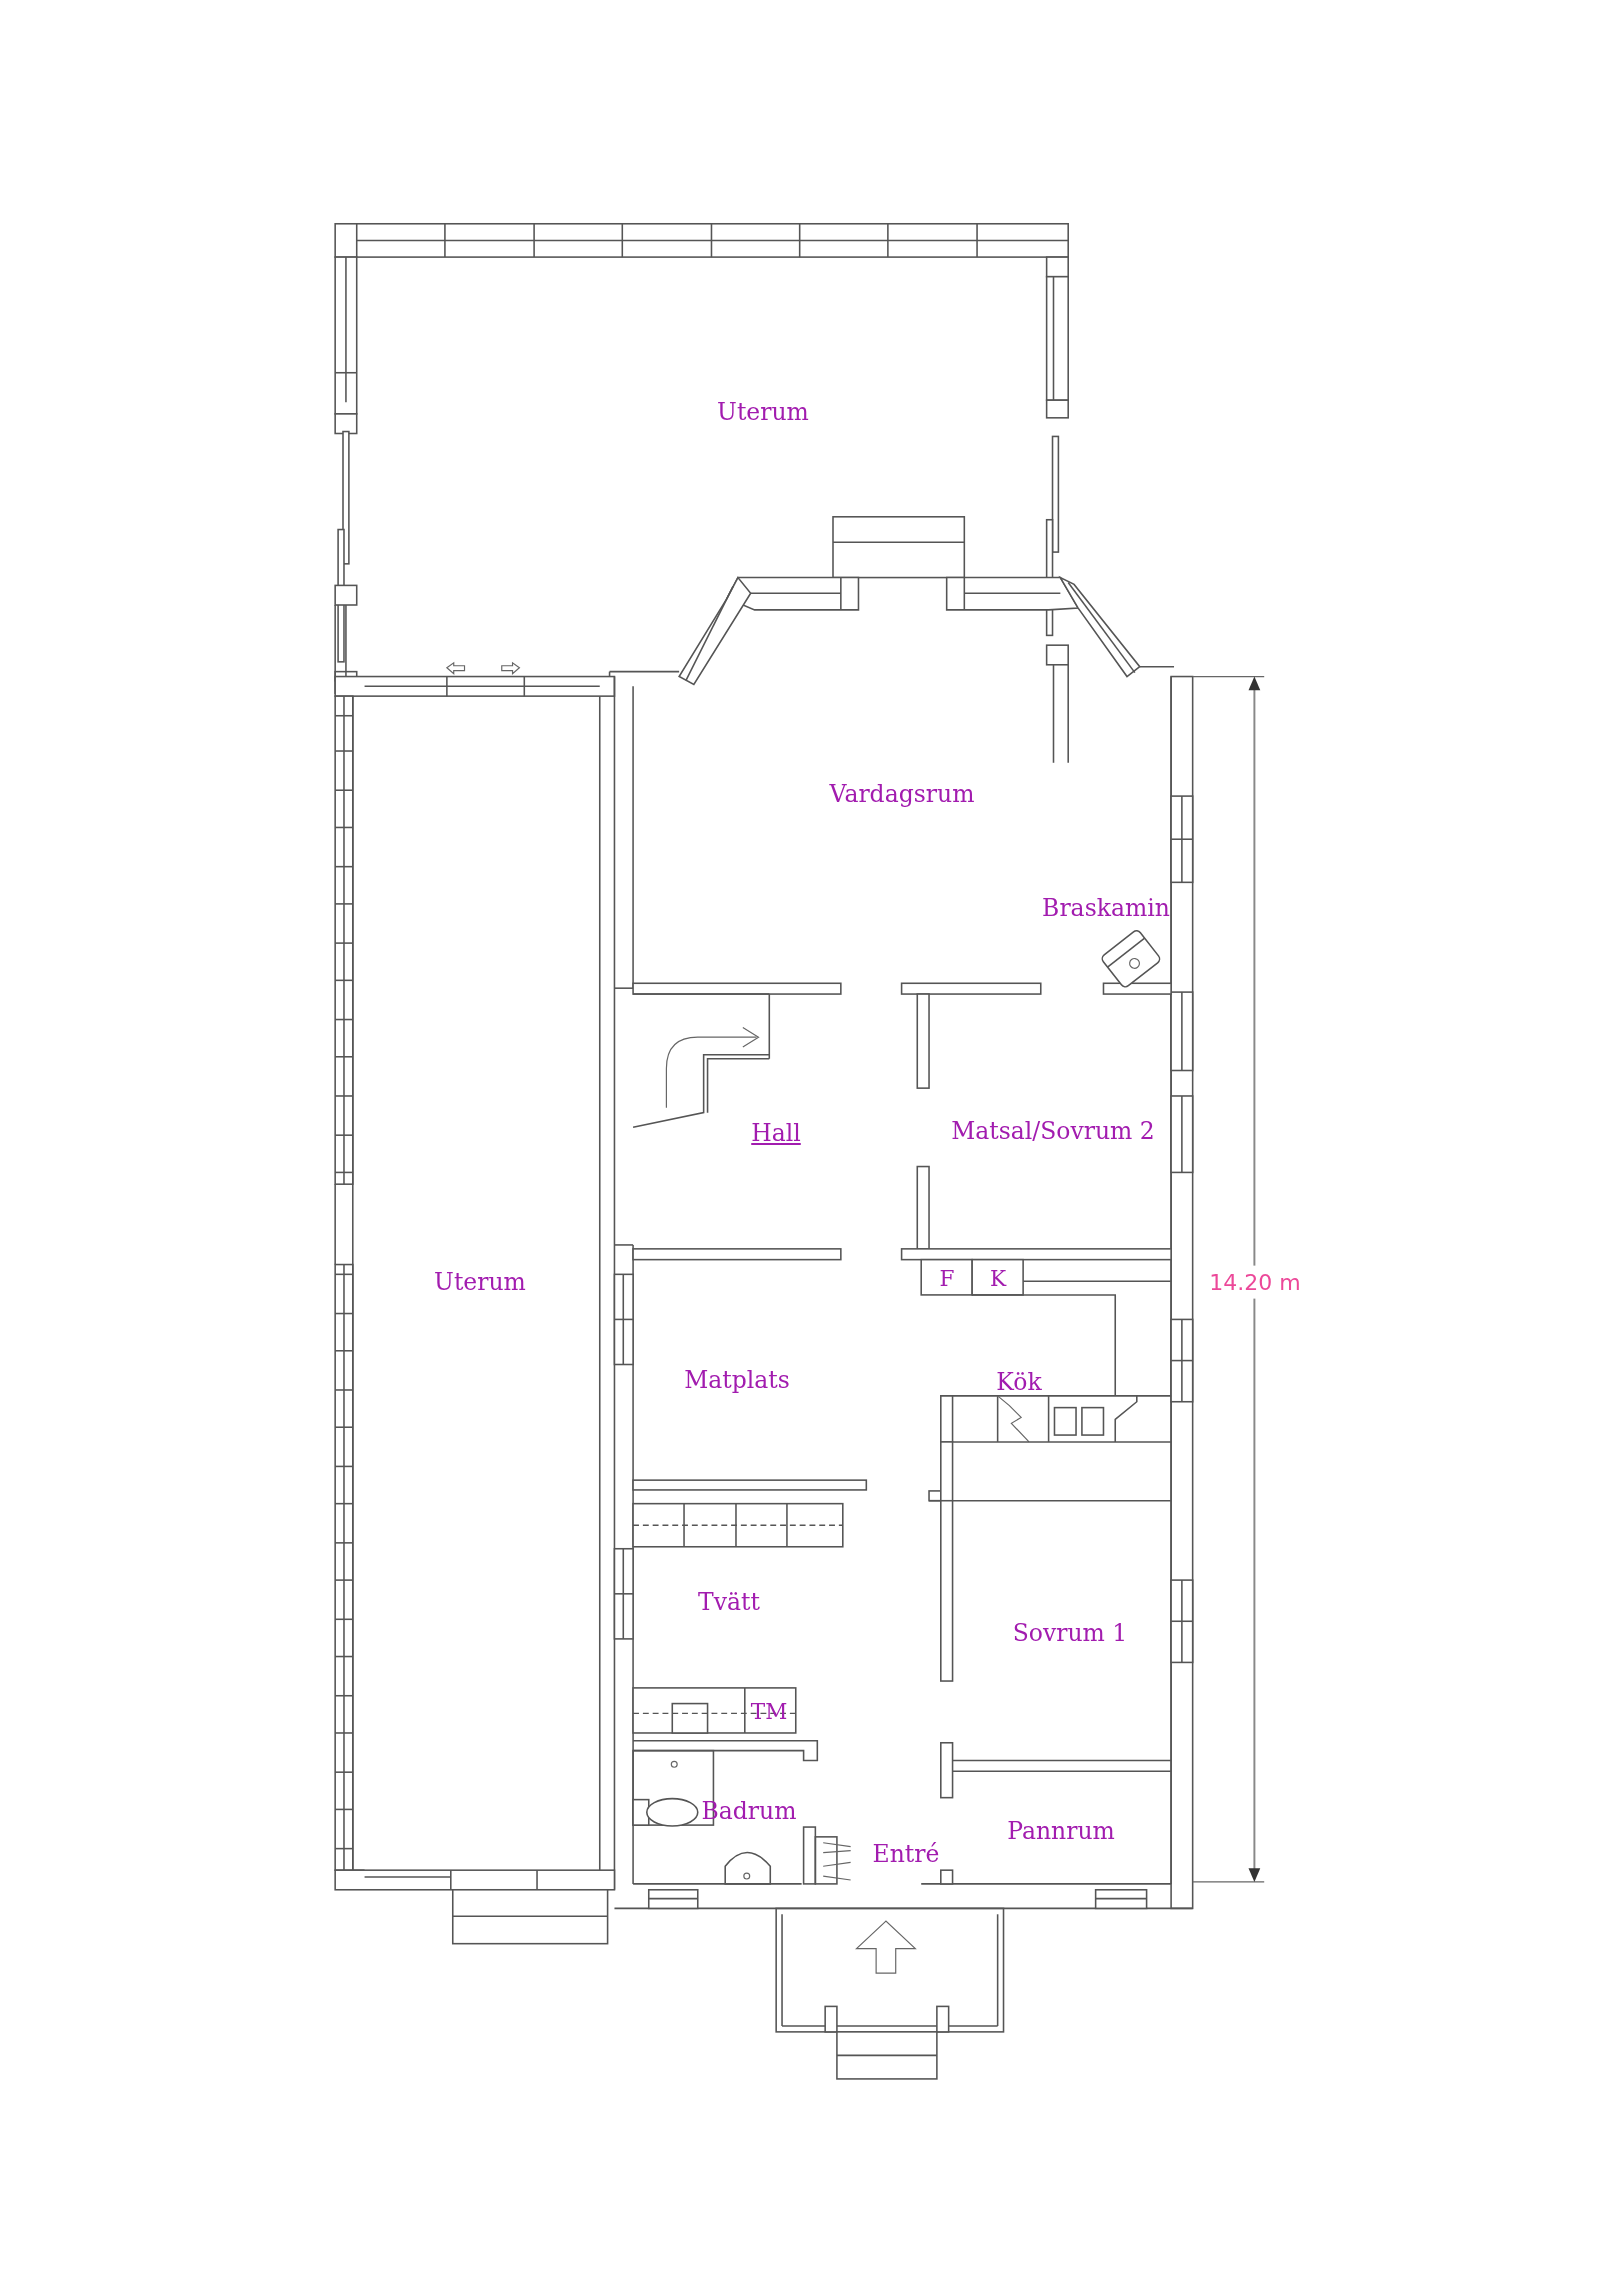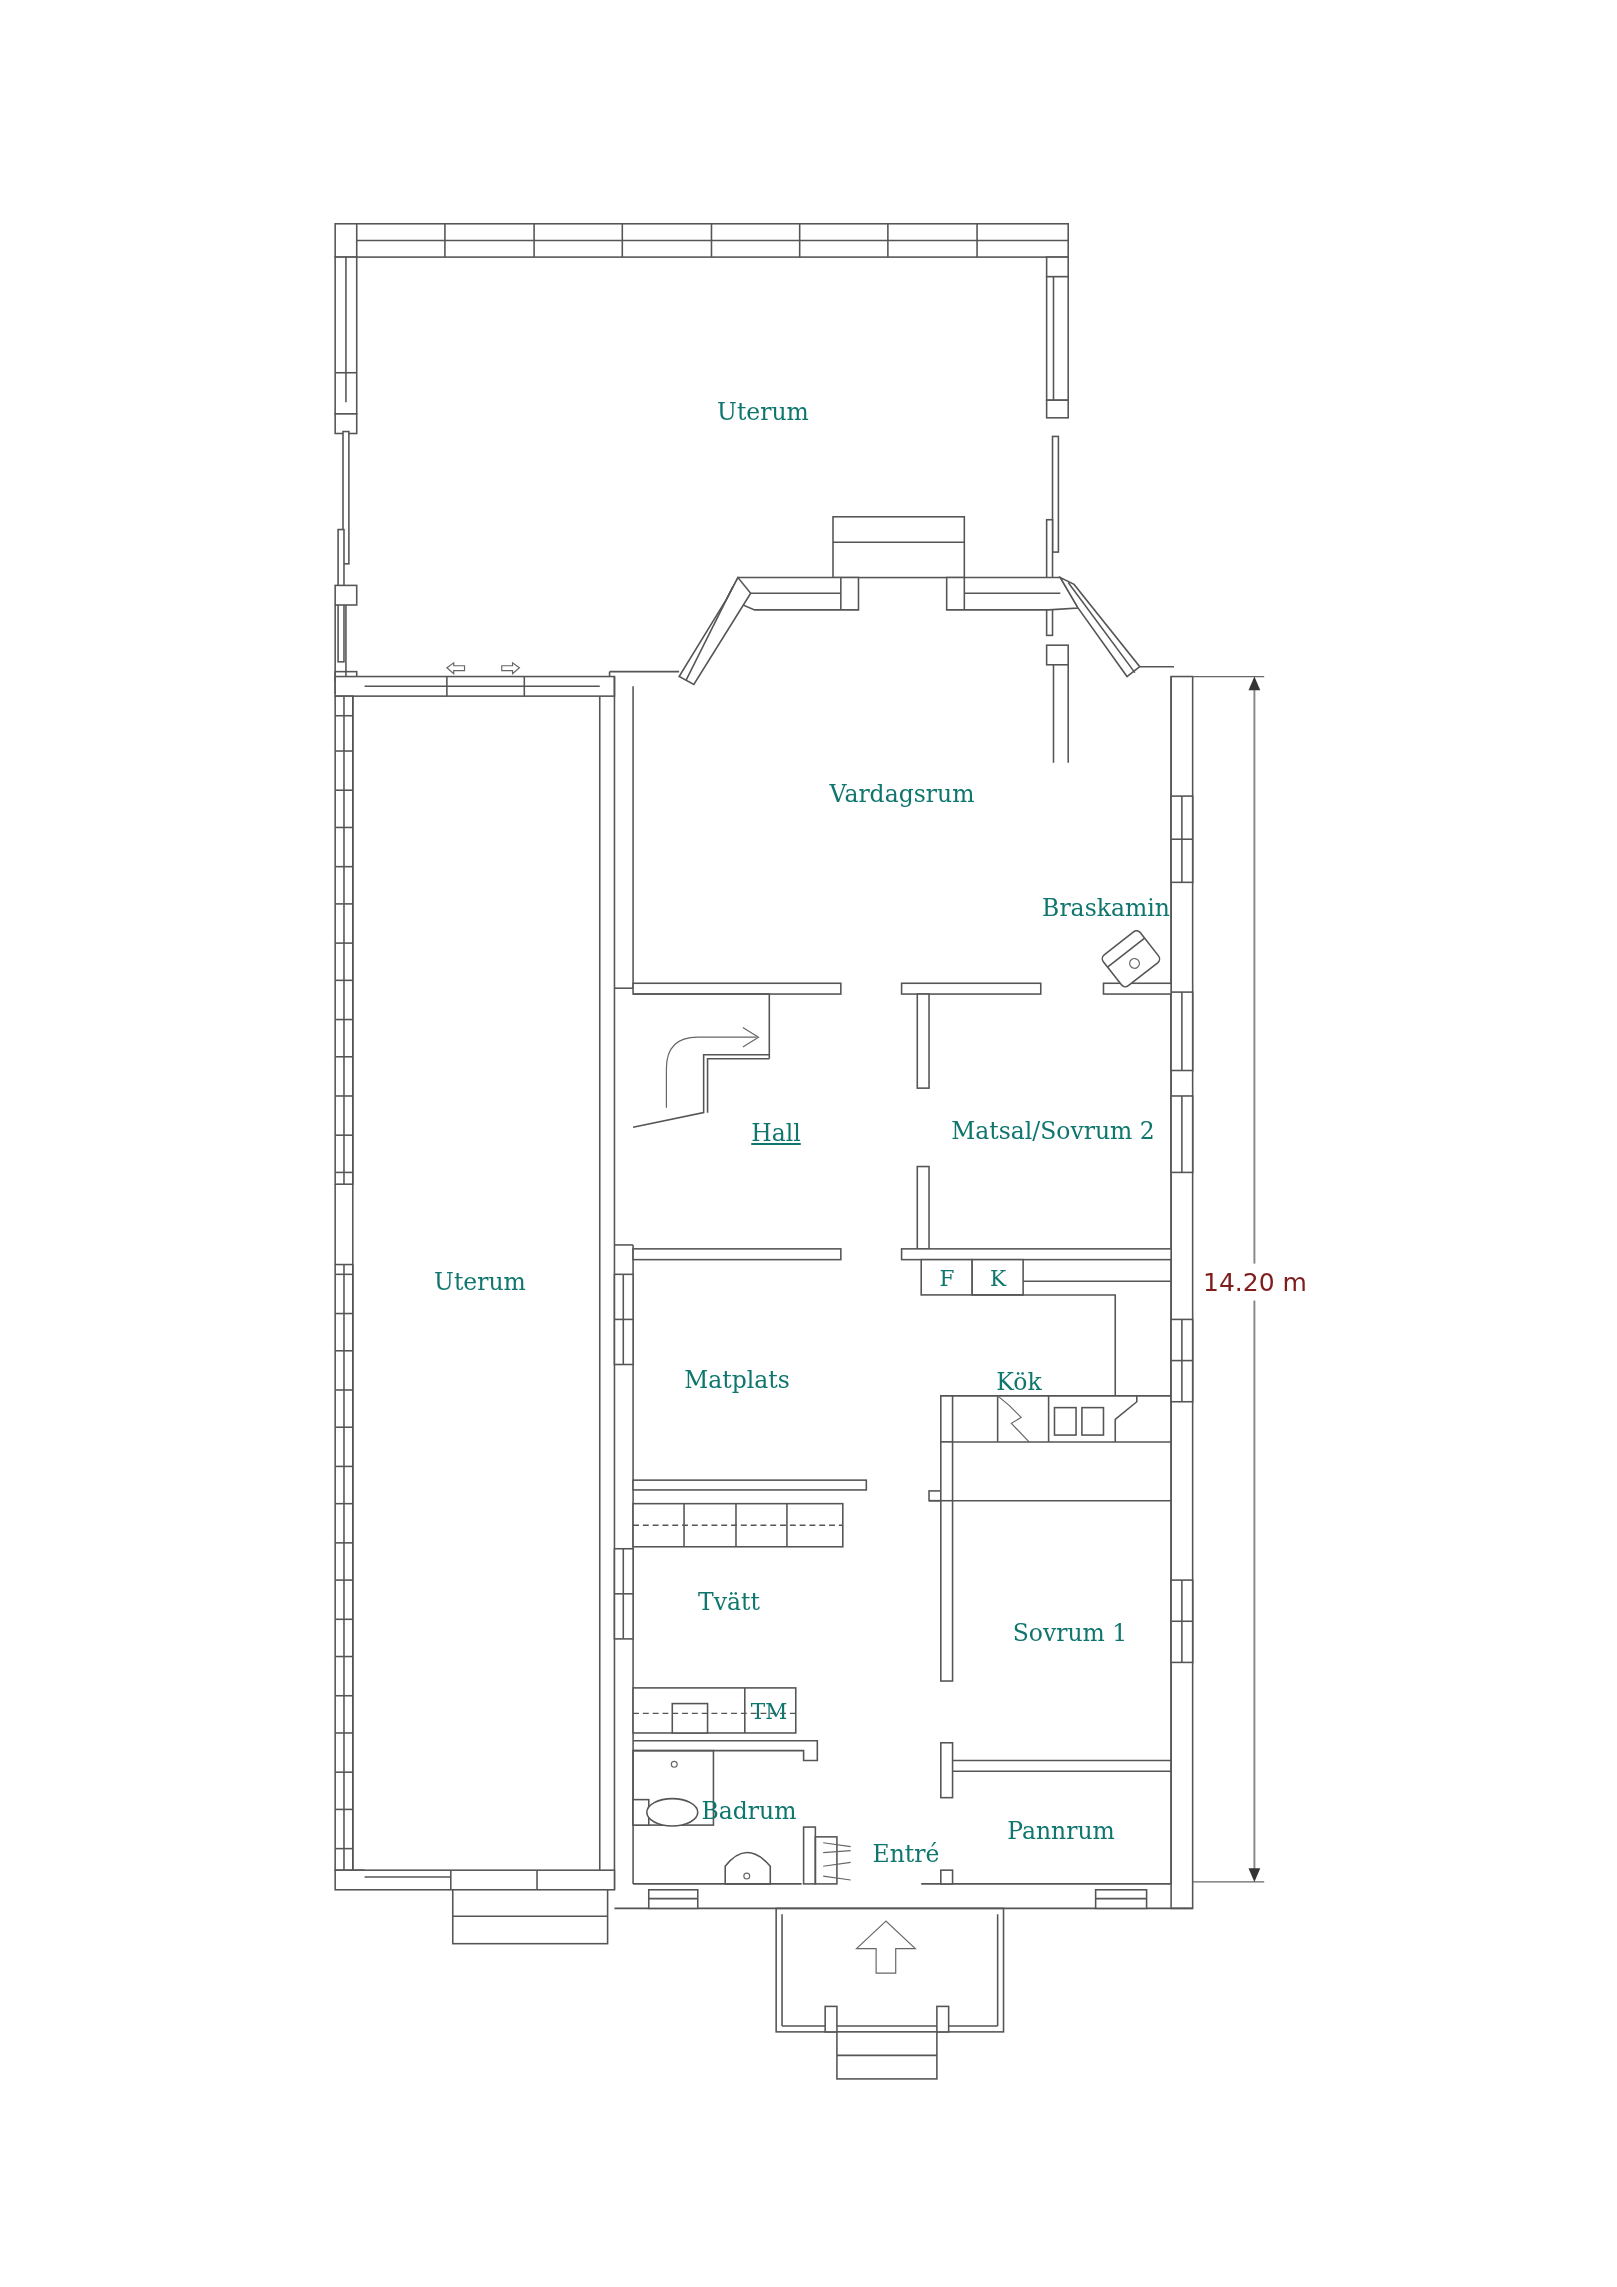--- a/index.html
+++ b/index.html
@@ -2,23 +2,23 @@
 <html><head>
 <meta charset="utf-8">
 <style>
   html, body { margin: 0; padding: 0; background: #ffffff; }
   body { width: 1617px; height: 2288px; position: relative; overflow: hidden; }
   svg { position: absolute; left: 0; top: 0; }
   .w { fill: #ffffff; stroke: #555555; stroke-width: 1.6; }
   .l { fill: none; stroke: #555555; stroke-width: 1.6; }
   .thin { fill: none; stroke: #666666; stroke-width: 1.2; }
   .dash { fill: none; stroke: #555555; stroke-width: 1.4; stroke-dasharray: 6 4; }
-  .lbl { position: absolute; font-family: "DejaVu Serif", serif; font-size: 23.5px; color: #0f766e;
+  .lbl { position: absolute; font-family: "DejaVu Serif", serif; font-size: 23.5px; color: #a21caf;
          transform: translate(-50%, -50%); white-space: nowrap; }
-  .dim { position: absolute; font-family: "DejaVu Sans", sans-serif; font-size: 25px; color: #7f1d1d;
+  .dim { position: absolute; font-family: "DejaVu Sans", sans-serif; font-size: 22px; color: #ec4899;
          transform: translate(-50%, -50%); background: #fff; padding: 3.9px 2px; white-space: nowrap; }
 </style>
 </head>
 <body>
 
 <svg width="1617" height="2288" viewBox="0 0 1650 2334" xmlns="http://www.w3.org/2000/svg">
 
   <g>
 
     <rect class="w" x="342" y="228" width="748" height="34"></rect>

